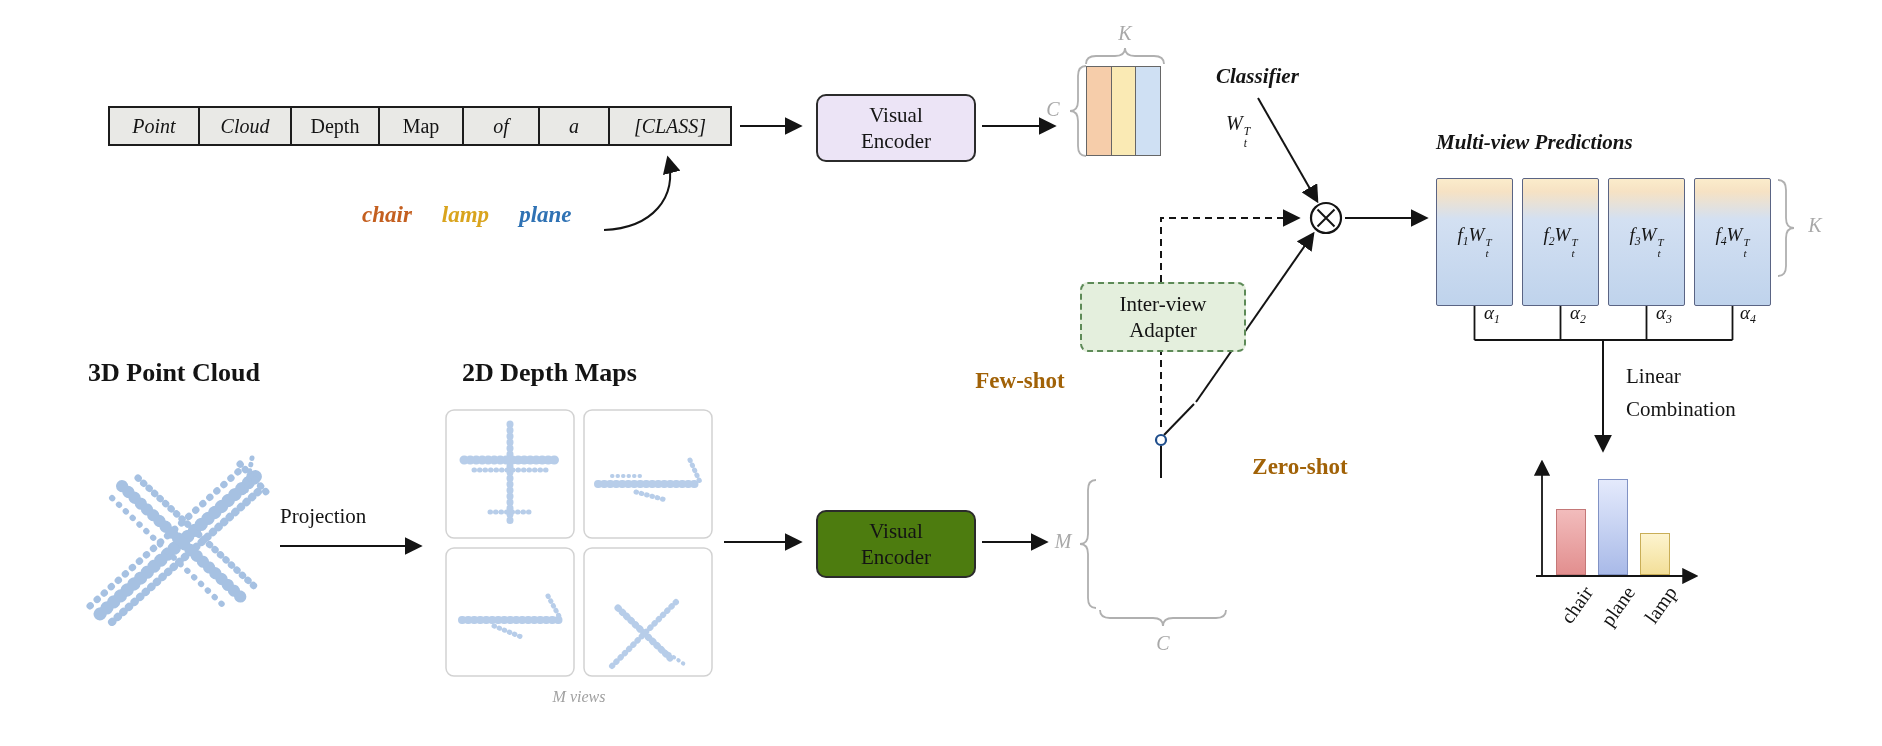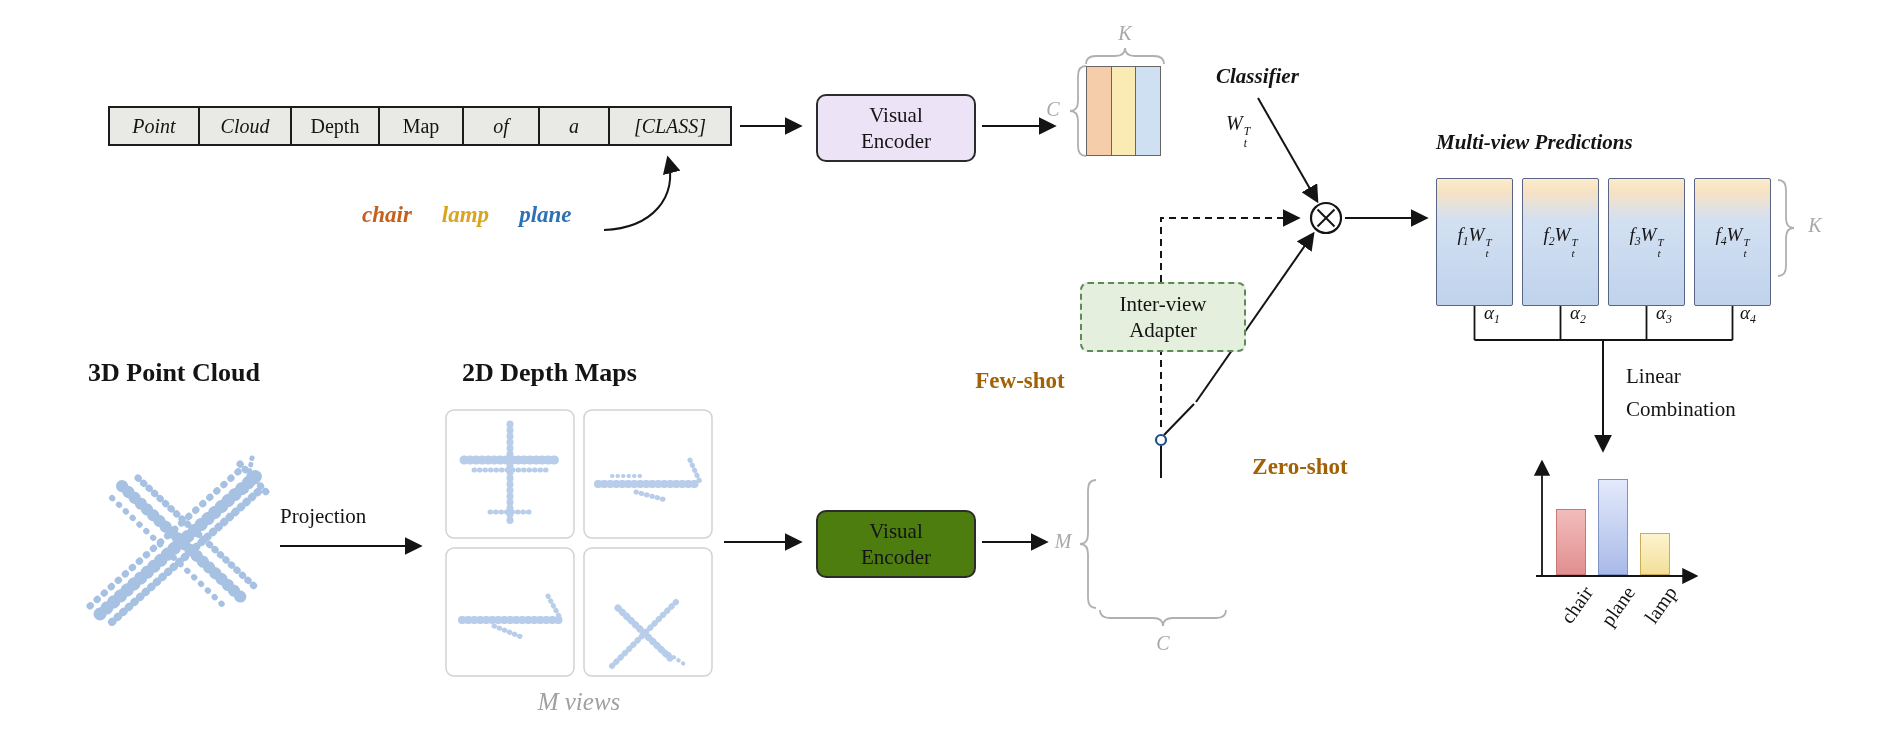--- a/index.html
+++ b/index.html
@@ -64,21 +64,21 @@
   .alpha{font-size:19px;width:40px;}
 
   
   .bar{position:absolute;width:30px;box-sizing:border-box;z-index:2;}
   .bar.chair{left:1556px;bottom:171px;border:1.5px solid #c47878;background:linear-gradient(180deg,#f2bcbc,#e28f8f);}
   .bar.plane{left:1598px;bottom:171px;border:1.5px solid #8192c4;background:linear-gradient(180deg,#e4eafc,#a9bae8);}
   .bar.lamp{left:1640px;bottom:171px;border:1.5px solid #c9ae57;background:linear-gradient(180deg,#fdf4cf,#f3df99);}
   .barlabel{position:absolute;z-index:2;width:90px;text-align:right;font-size:20px;
             transform:rotate(-55deg);transform-origin:100% 0;}
 
-  .mviews{font-size:25px;font-style:italic;color:#a0a0a0;text-align:center;}
+  .mviews{font-size:16px;font-style:italic;color:#a0a0a0;text-align:center;}
 </style>
 </head>
 <body>
 
 <div class="canvas">
 
   <svg class="layer" width="1882" height="746" viewBox="0 0 1882 746">
     <defs>
       <marker id="ah" viewBox="0 0 10 10" refX="8.5" refY="5" markerWidth="9" markerHeight="9" orient="auto-start-reverse">
         <path d="M0 0 L10 5 L0 10 z" fill="#141414"></path>

